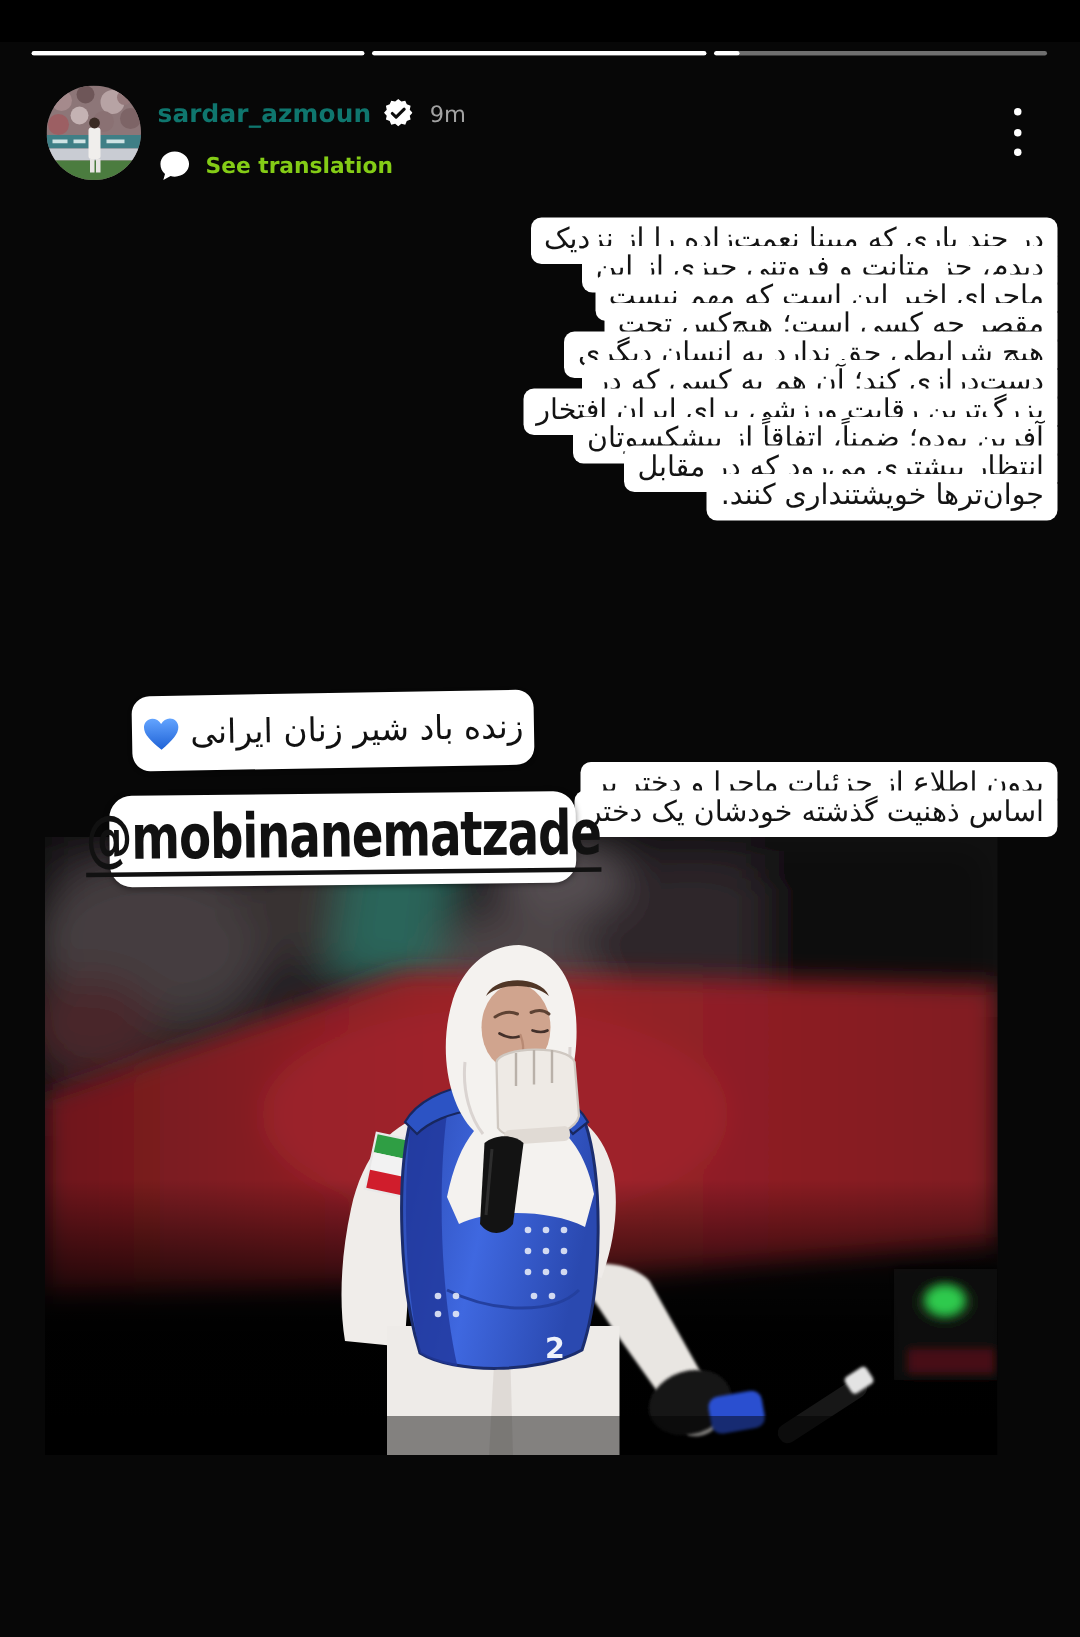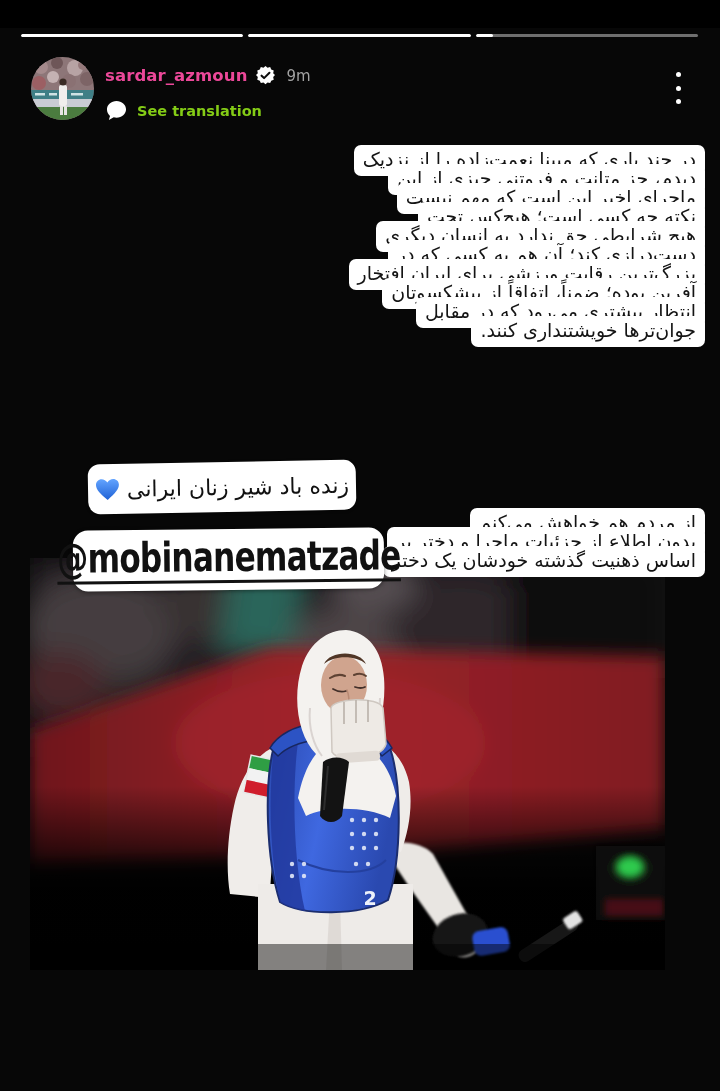--- a/index.html
+++ b/index.html
@@ -7,21 +7,21 @@
        font-family:"DejaVu Sans",sans-serif;-webkit-font-smoothing:antialiased;}
   .canvas{position:absolute;left:0;top:28px;right:0;bottom:0;background:#070707;}
 
   
   .progress-wrap{position:absolute;top:34px;left:21px;width:677px;display:flex;gap:5px;z-index:30;}
   .seg{flex:1;height:3px;border-radius:2px;background:rgba(255,255,255,0.42);overflow:hidden;}
   .seg .fill{height:100%;background:#ffffff;border-radius:2px;}
   .avatar{position:absolute;left:31px;top:57px;width:63px;height:63px;border-radius:50%;
           overflow:hidden;z-index:30;background:#222;}
   .name-row{position:absolute;left:105px;top:66px;display:flex;align-items:center;gap:8px;z-index:30;}
-  .username{color:#ec4899;font-size:16.5px;font-weight:bold;letter-spacing:.1px;text-align:center;}
+  .username{color:#0f766e;font-size:16.5px;font-weight:bold;letter-spacing:.1px;text-align:center;}
   .timestamp{color:#a2a2a2;font-size:15px;margin-left:4px;}
   .translate-row{position:absolute;left:106px;top:100px;display:flex;align-items:center;gap:10px;z-index:30;}
   .translate-label{color:#84cc16;font-size:14.5px;font-weight:600;}
   .menu-dots{position:absolute;left:671px;top:72px;width:14px;height:32px;display:flex;
              flex-direction:column;align-items:center;justify-content:space-between;z-index:30;cursor:pointer;}
   .menu-dots i{width:5px;height:5px;border-radius:50%;background:#fff;}
 
   
   .caption{position:absolute;right:15px;display:flex;flex-direction:column;align-items:flex-end;z-index:20;}
   .caption.p1{top:151px;}
@@ -108,21 +108,21 @@
     <div class="txt-line">
       <span class="pill">در چند باری که مبینا نعمت‌زاده را از نزدیک</span>
     </div>
     <div class="txt-line">
       <span class="pill">دیدم، جز متانت و فروتنی چیزی از این</span>
     </div>
     <div class="txt-line">
       <span class="pill">ماجرای اخیر این است که مهم نیست</span>
     </div>
     <div class="txt-line">
-      <span class="pill">نکته چه کسی است؛ هیچ‌کس تحت</span>
+      <span class="pill">مقصر چه کسی است؛ هیچ‌کس تحت</span>
     </div>
     <div class="txt-line">
       <span class="pill">هیچ شرایطی حق ندارد به انسان دیگری</span>
     </div>
     <div class="txt-line">
       <span class="pill">دست‌درازی کند؛ آن هم به کسی که در</span>
     </div>
     <div class="txt-line">
       <span class="pill">بزرگ‌ترین رقابت ورزشی برای ایران افتخار</span>
     </div>
@@ -130,23 +130,20 @@
       <span class="pill">آفرین بوده؛ ضمناً، اتفاقاً از پیشکسوتان</span>
     </div>
     <div class="txt-line">
       <span class="pill">انتظار بیشتری می‌رود که در مقابل</span>
     </div>
     <div class="txt-line">
       <span class="pill">جوان‌ترها خویشتنداری کنند.</span>
     </div>
   </div>
 <div class="caption p2" id="para2">
-    <div class="txt-line">
-      <span class="pill">از مردم هم خواهش می‌کنم</span>
-    </div>
     <div class="txt-line">
       <span class="pill">بدون اطلاع از جزئیات ماجرا و دختر بر</span>
     </div>
     <div class="txt-line">
       <span class="pill">اساس ذهنیت گذشته خودشان یک دختر</span>
     </div>
   </div>
 
 <div class="support-sticker">
   <span>زنده باد شیر زنان ایرانی</span>

